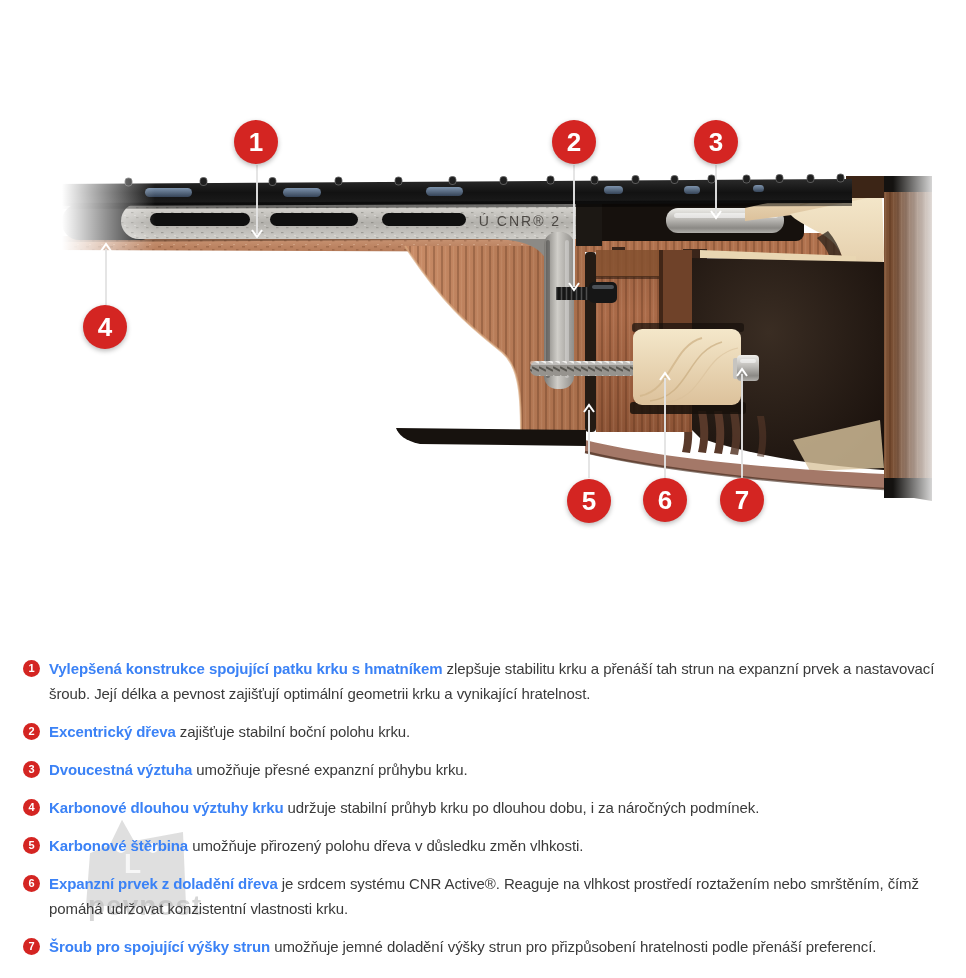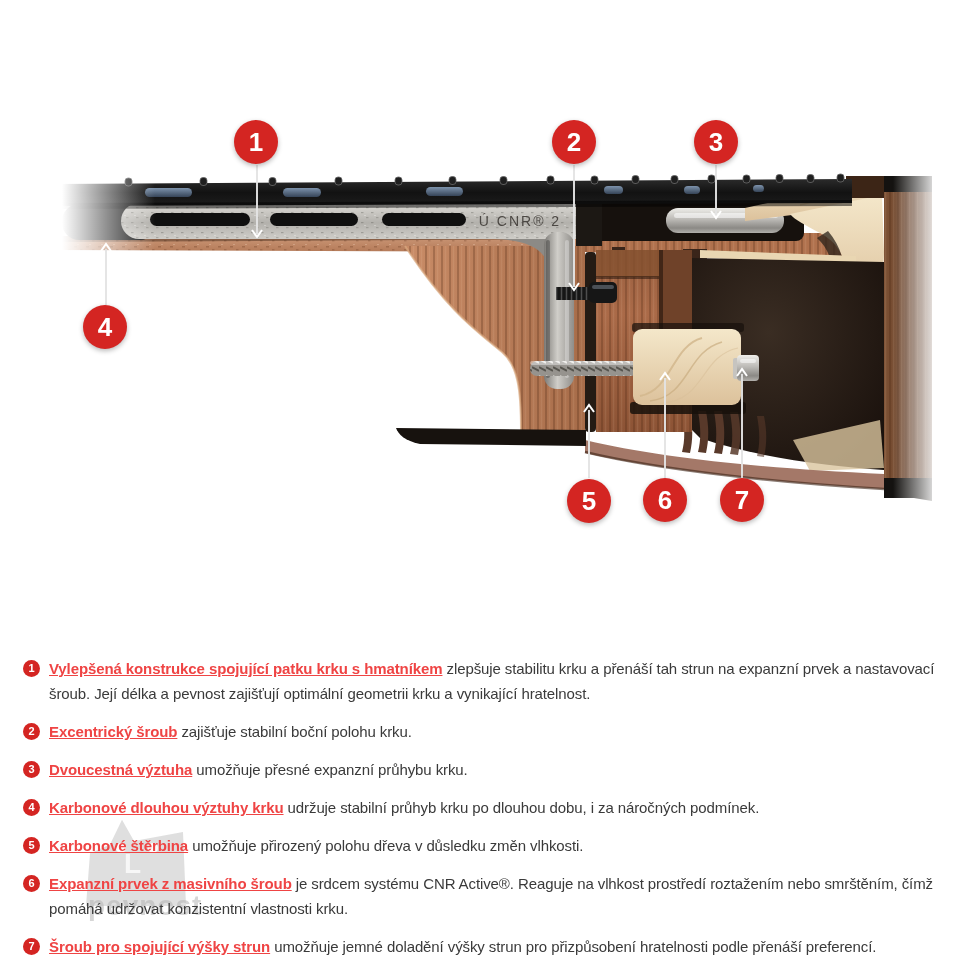--- a/index.html
+++ b/index.html
@@ -19,21 +19,21 @@
       clip-path:polygon(4% 40%,24% 30%,36% 2%,48% 26%,97% 16%,100% 100%,0 100%);}
   .wm-eye{position:absolute;width:10px;height:10px;border-radius:50%;background:#fff;opacity:.9}
   .wm-l{position:absolute;left:124px;top:848px;color:#fff;font-size:28px;font-weight:bold;opacity:.75;z-index:2}
   .wm-text{position:absolute;left:88px;top:890px;font-size:28px;font-weight:600;
       color:#b5b5b5;opacity:.55;letter-spacing:1px;}
   
   .legend{position:absolute;left:23px;top:656px;width:917px;z-index:3;}
   .li{position:relative;padding-left:26px;font-size:15px;line-height:25px;
       letter-spacing:-0.1px;margin-top:13px;color:#3a3a3a;}
   .li:first-child{margin-top:0;}
-  .li b{color:#ef4444;text-decoration:underline;}
+  .li b{color:#3b82f6;}
   .badge{position:absolute;left:0;top:4px;width:17px;height:17px;border-radius:50%;
       background:#d42522;color:#fff;font-size:11px;font-weight:bold;line-height:17px;
       text-align:center;letter-spacing:0;}
 </style>
 </head>
 <body>
 
 <div class="stage">
 <svg width="966" height="640" viewBox="0 0 966 640">
   <defs>
@@ -312,35 +312,35 @@
   <div class="wm-text">pevnost</div>
 </div>
 
 <div class="legend">
   <div class="li">
     <span class="badge">1</span>
     <b>Vylepšená konstrukce spojující patku krku s hmatníkem</b><span> zlepšuje stabilitu krku a přenáší tah strun na expanzní prvek a nastavovací šroub. Její délka a pevnost zajišťují optimální geometrii krku a vynikající hratelnost.</span>
   </div>
   <div class="li">
     <span class="badge">2</span>
-    <b>Excentrický šroub</b><span> zajišťuje stabilní boční polohu krku.</span>
+    <b>Excentrický dřeva</b><span> zajišťuje stabilní boční polohu krku.</span>
   </div>
   <div class="li">
     <span class="badge">3</span>
     <b>Dvoucestná výztuha</b><span> umožňuje přesné expanzní průhybu krku.</span>
   </div>
   <div class="li">
     <span class="badge">4</span>
     <b>Karbonové dlouhou výztuhy krku</b><span> udržuje stabilní průhyb krku po dlouhou dobu, i za náročných podmínek.</span>
   </div>
   <div class="li">
     <span class="badge">5</span>
     <b>Karbonové štěrbina</b><span> umožňuje přirozený polohu dřeva v důsledku změn vlhkosti.</span>
   </div>
   <div class="li">
     <span class="badge">6</span>
-    <b>Expanzní prvek z masivního šroub</b><span> je srdcem systému CNR Active®. Reaguje na vlhkost prostředí roztažením nebo smrštěním, čímž pomáhá udržovat konzistentní vlastnosti krku.</span>
+    <b>Expanzní prvek z doladění dřeva</b><span> je srdcem systému CNR Active®. Reaguje na vlhkost prostředí roztažením nebo smrštěním, čímž pomáhá udržovat konzistentní vlastnosti krku.</span>
   </div>
   <div class="li">
     <span class="badge">7</span>
     <b>Šroub pro spojující výšky strun</b><span> umožňuje jemné doladění výšky strun pro přizpůsobení hratelnosti podle přenáší preferencí.</span>
   </div>
 </div>
 
 </body></html>

